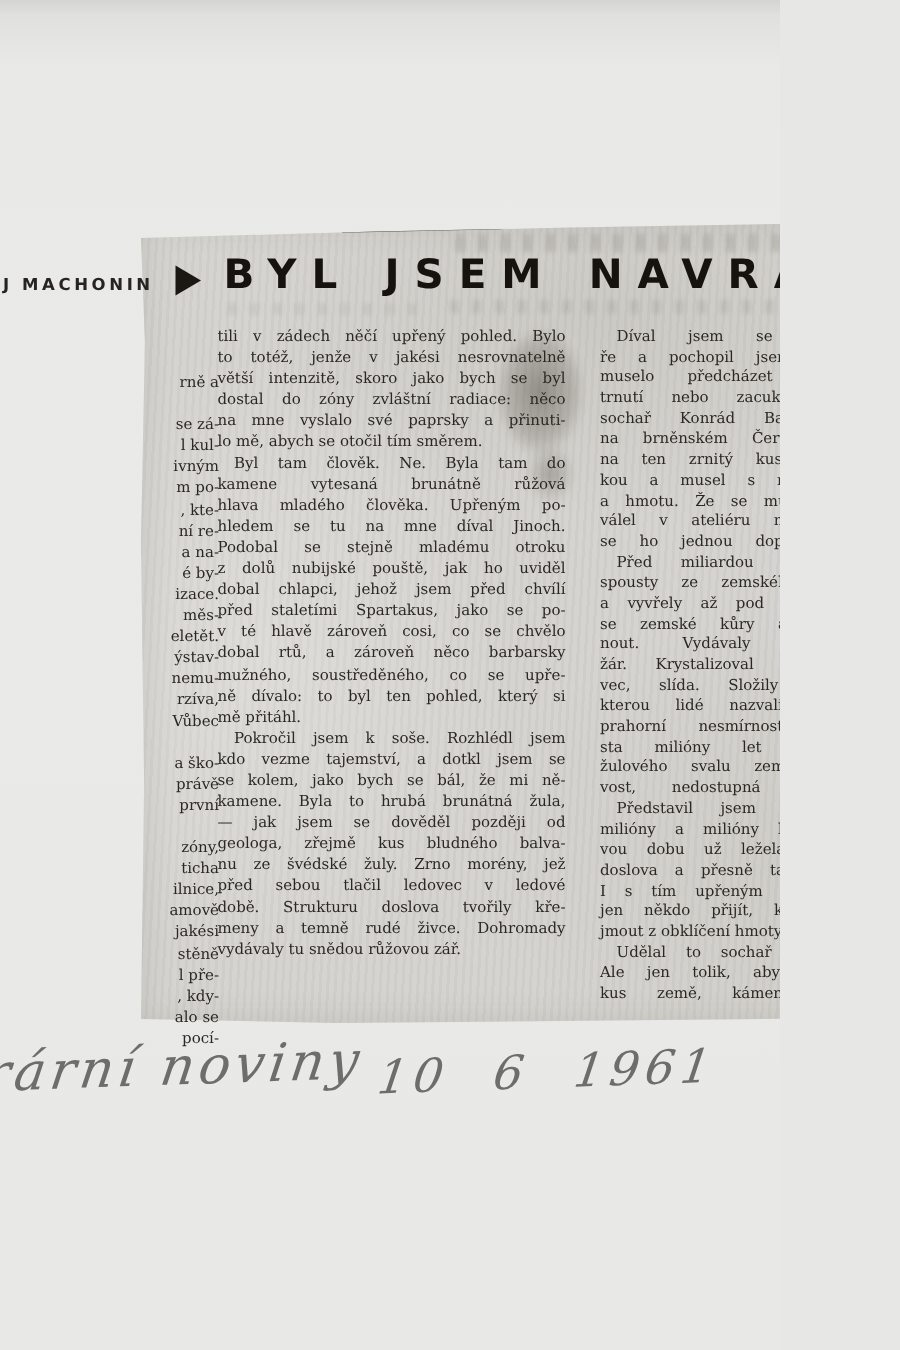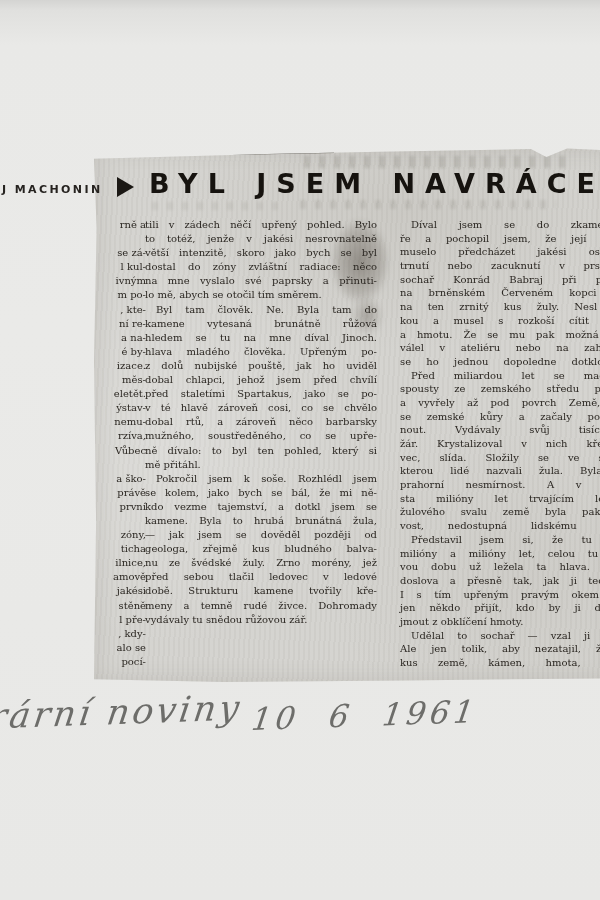--- a/index.html
+++ b/index.html
@@ -1,16 +1,16 @@
 <!DOCTYPE html>
 <html><head>
 <meta charset="utf-8">
 <style>
   html,body{margin:0;padding:0;background:#e7e7e5;}
-  .page{position:relative;width:600px;height:900px;overflow:hidden;
+  .page{position:relative;width:520px;height:900px;overflow:hidden;
         background:linear-gradient(180deg,#d4d4d2 0px,#e0e0de 10px,#e9e9e7 45px,#eaeae8 330px,#e8e8e6 900px);
         font-family:"DejaVu Serif", serif;}
   
   .clipping{position:absolute;left:94px;top:148px;width:520px;height:534px;
     background:
       radial-gradient(ellipse 340px 200px at 60% 12%, rgba(120,112,98,.10), rgba(0,0,0,0) 70%),
       radial-gradient(ellipse 250px 300px at 15% 55%, rgba(255,255,255,.20), rgba(0,0,0,0) 70%),
       radial-gradient(ellipse 300px 250px at 85% 80%, rgba(125,118,104,.08), rgba(0,0,0,0) 70%),
       repeating-linear-gradient(93deg, rgba(110,104,92,.045) 0 2px, rgba(255,255,255,.045) 2px 5px),
       #d3d2ce;
@@ -38,21 +38,21 @@
          border-left:17px solid #1b1814;border-top:10px solid transparent;border-bottom:10px solid transparent;}
   .headline{position:absolute;left:149px;top:168px;margin:0;font-family:"DejaVu Sans", sans-serif;
             font-size:27px;font-weight:900;letter-spacing:10px;word-spacing:2px;color:#16130f;
             white-space:nowrap;}
   
   .col{position:absolute;top:218px;color:#2b2722;font-size:10px;}
   .col .tl{height:14.1px;line-height:14.1px;text-align:justify;text-align-last:justify;
            overflow:visible;white-space:normal;}
   .col .tl.indent{padding-left:11px;}
   .col .tl.nojust{text-align-last:left;}
-  .frag{left:96px;width:50px;}
+  .frag{left:96px;width:50px;margin-top:31px;}
   .frag .tl{text-align:right;text-align-last:right;}
   .colA{left:145px;width:232px;}
   .colB{left:400px;width:225px;}
   .colB .tl{height:13.7px;line-height:13.7px;}
   
   .handwriting{position:absolute;font-family:"DejaVu Serif", serif;font-style:italic;
                color:#6d6d6a;white-space:nowrap;}
   .hw-title{left:-10px;top:692px;font-size:35px;letter-spacing:3px;
             transform:rotate(-2deg) skewX(-10deg);}
   .hw-date{left:252px;top:697px;font-size:31px;letter-spacing:4px;word-spacing:16px;
@@ -113,39 +113,40 @@
     </div>
   <div class="col colA">
       <div class="tl">tili v zádech něčí upřený pohled. Bylo</div>
       <div class="tl">to totéž, jenže v jakési nesrovnatelně</div>
       <div class="tl">větší intenzitě, skoro jako bych se byl</div>
       <div class="tl">dostal do zóny zvláštní radiace: něco</div>
       <div class="tl">na mne vyslalo své paprsky a přinuti-</div>
       <div class="tl nojust">lo mě, abych se otočil tím směrem.</div>
       <div class="tl indent">Byl tam člověk. Ne. Byla tam do</div>
       <div class="tl">kamene vytesaná brunátně růžová</div>
+      <div class="tl">hlava mladého člověka. Upřeným po-</div>
       <div class="tl">hledem se tu na mne díval Jinoch.</div>
-      <div class="tl">hlava mladého člověka. Upřeným po-</div>
+      <div class="tl">Podobal se stejně mladému otroku</div>
       <div class="tl">z dolů nubijské pouště, jak ho uviděl</div>
       <div class="tl">dobal chlapci, jehož jsem před chvílí</div>
       <div class="tl">před staletími Spartakus, jako se po-</div>
       <div class="tl">v té hlavě zároveň cosi, co se chvělo</div>
       <div class="tl">dobal rtů, a zároveň něco barbarsky</div>
       <div class="tl">mužného, soustředěného, co se upře-</div>
       <div class="tl">ně dívalo: to byl ten pohled, který si</div>
       <div class="tl nojust">mě přitáhl.</div>
       <div class="tl indent">Pokročil jsem k soše. Rozhlédl jsem</div>
+      <div class="tl">kdo vezme tajemství, a dotkl jsem se</div>
       <div class="tl">se kolem, jako bych se bál, že mi ně-</div>
-      <div class="tl">kdo vezme tajemství, a dotkl jsem se</div>
       <div class="tl">kamene. Byla to hrubá brunátná žula,</div>
       <div class="tl">— jak jsem se dověděl později od</div>
       <div class="tl">geologa, zřejmě kus bludného balva-</div>
       <div class="tl">nu ze švédské žuly. Zrno morény, jež</div>
       <div class="tl">před sebou tlačil ledovec v ledové</div>
-      <div class="tl">době. Strukturu kamene tvořily kře-</div>
+      <div class="tl">době. Strukturu doslova tvořily kře-</div>
       <div class="tl">meny a temně rudé živce. Dohromady</div>
       <div class="tl nojust">vydávaly tu snědou růžovou zář.</div>
     </div>
   <div class="col colB">
       <div class="tl indent">Díval jsem se do zkamenělé</div>
       <div class="tl">ře a pochopil jsem, že její exist</div>
       <div class="tl">muselo předcházet jakési osudné</div>
       <div class="tl">trnutí nebo zacuknutí v prstech,</div>
       <div class="tl">sochař Konrád Babraj při proch</div>
       <div class="tl">na brněnském Červeném kopci na</div>

